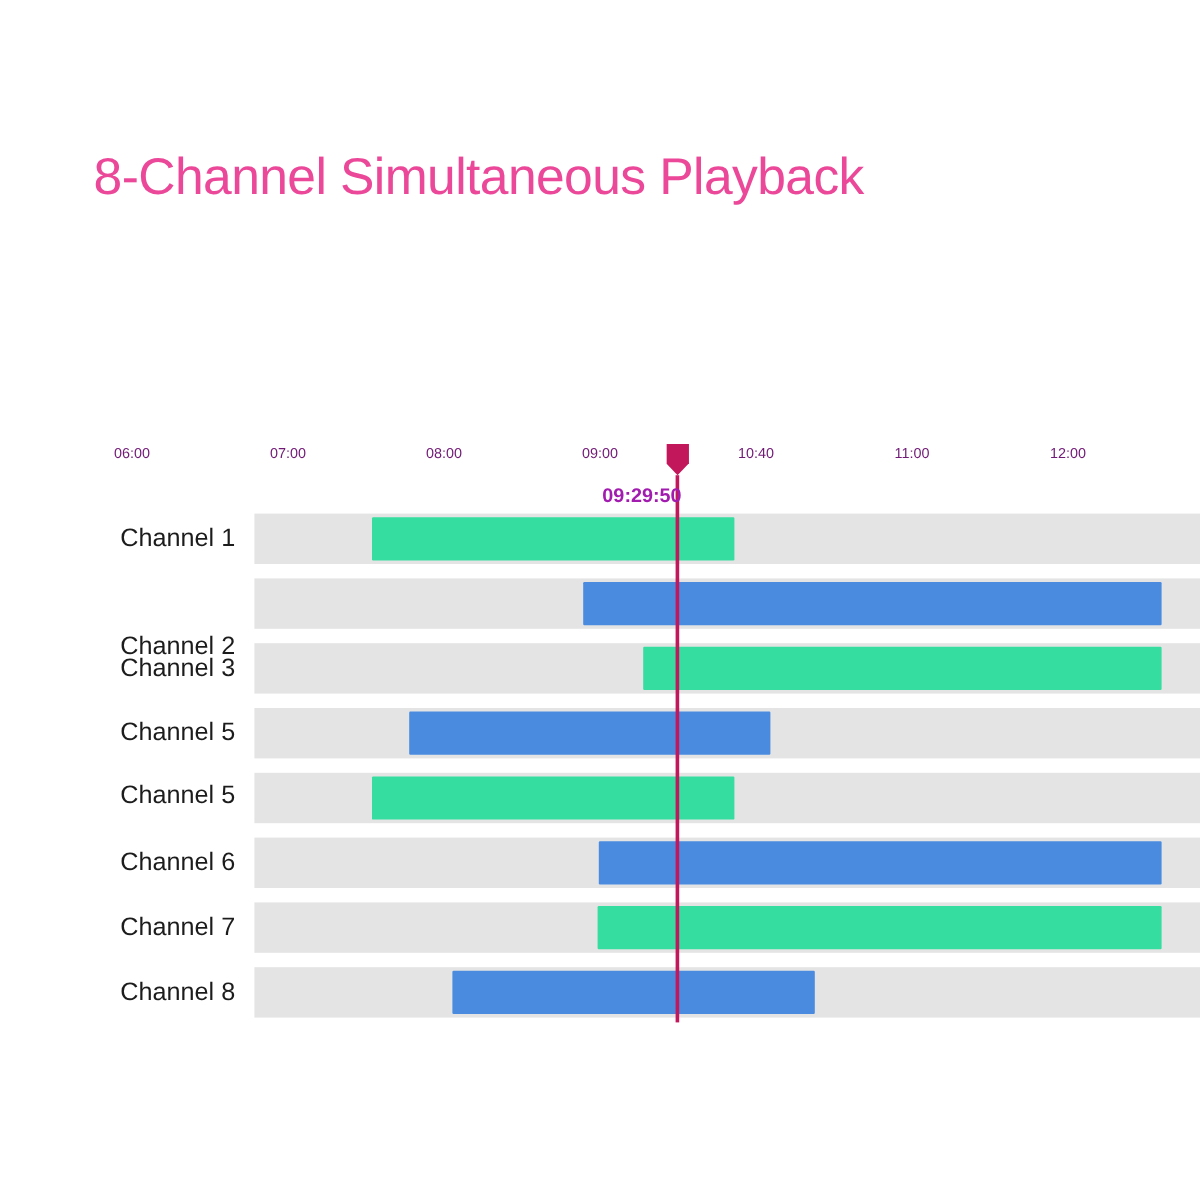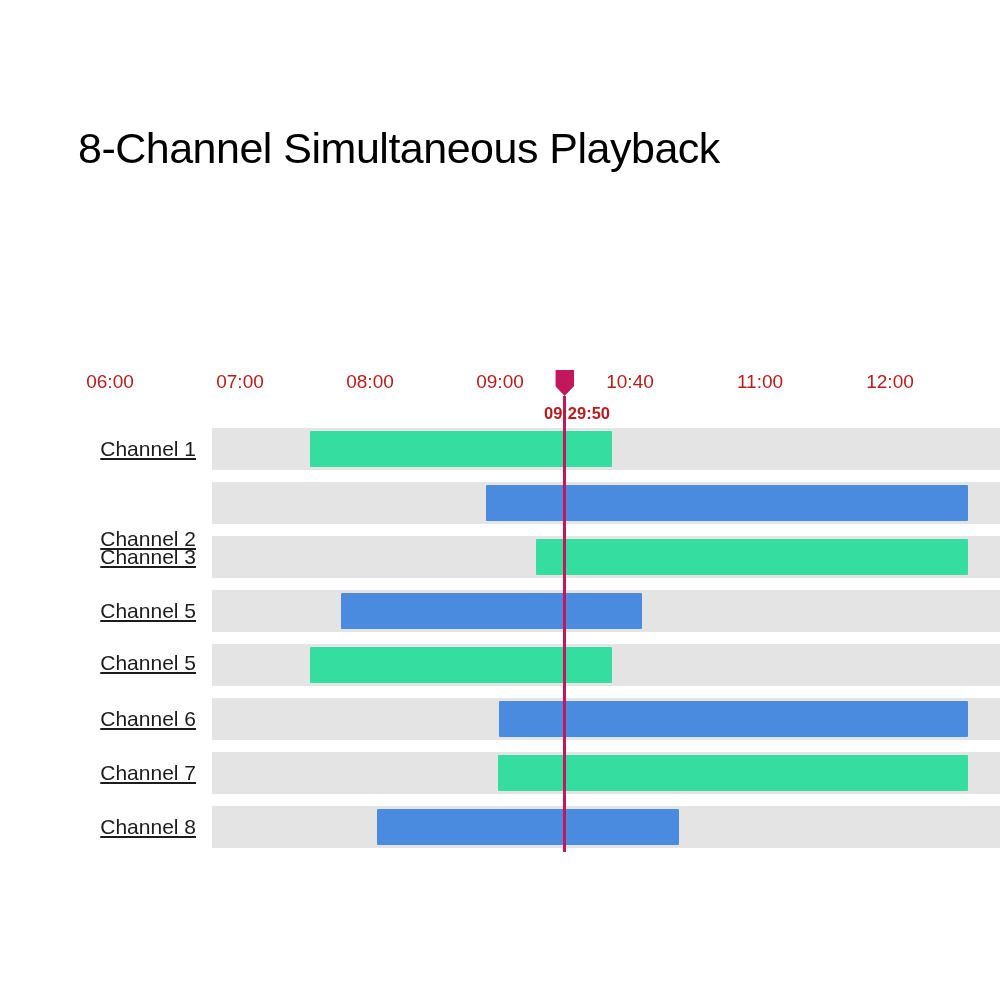--- a/index.html
+++ b/index.html
@@ -43,36 +43,35 @@
     left: 0;
     top: 0;
     width: 1000px;
     height: 1000px;
   }
 
   
   .tick-label {
     position: absolute;
     top: 371px;
-    font-size: 19px;
-    color: #b91c1c;
+    font-size: 12px;
+    color: #701a75;
     transform: translateX(-50%);
     white-space: nowrap;
   }
 
   
   .channel-label {
     position: absolute;
     left: 196px;
     font-size: 21px;
     color: #1c1c1c;
     text-align: right;
     transform: translate(-100%, -50%);
     white-space: nowrap;
-    text-decoration: underline;
   }
 
   
   .track {
     position: absolute;
     left: 212px;
     width: 800px;
     height: 42px;
     background: #e4e4e4;
   }
@@ -109,21 +108,21 @@
     color: #C2185B;
     transform: translateX(-50%);
     white-space: nowrap;
   }
 </style>
 </head>
 <body style="background: rgb(255, 255, 255);">
 
 <div id="stage">
 
-  <div id="page-title" style="color: #000000;">8-Channel Simultaneous Playback</div>
+  <div id="page-title" style="color: #ec4899;">8-Channel Simultaneous Playback</div>
 
   <div id="timeline">
 
   <div class="tick-label" style="left: 110px;">06:00</div>
       <div class="tick-label" style="left: 240px;">07:00</div>
       <div class="tick-label" style="left: 370px;">08:00</div>
       <div class="tick-label" style="left: 500px;">09:00</div>
       <div class="tick-label" style="left: 630px;">10:40</div>
       <div class="tick-label" style="left: 760px;">11:00</div>
       <div class="tick-label" style="left: 890px;">12:00</div>
@@ -146,16 +145,16 @@
       <div class="track" style="top: 698px; width: 788px; background: rgb(228, 228, 228);"></div>
       <div class="clip" style="left: 498.96px; width: 469.04px; top: 701px; height: 36px; background: rgb(74, 139, 224);"></div>
       <div class="channel-label" style="top: 773px;">Channel 7</div>
       <div class="track" style="top: 752px; width: 788px; background: rgb(228, 228, 228);"></div>
       <div class="clip" style="left: 498.05px; width: 469.95px; top: 755px; height: 36px; background: rgb(53, 221, 160);"></div>
       <div class="channel-label" style="top: 827px;">Channel 8</div>
       <div class="track" style="top: 806px; width: 788px; background: rgb(228, 228, 228);"></div>
       <div class="clip" style="left: 377.02px; width: 301.99px; top: 809px; height: 36px; background: rgb(74, 139, 224);"></div>
       <div id="playhead-line" style="left: 563.136px; background: rgb(194, 24, 91);"></div>
       <div id="playhead-marker" style="left: 564.636px; background: rgb(194, 24, 91);"></div>
-      <div id="playhead-time" style="left: 577px; color: #b91c1c;">09:29:50</div>
+      <div id="playhead-time" style="left: 535px; color: #a21caf;">09:29:50</div>
     </div>
 
 </div>
 
 </body></html>

